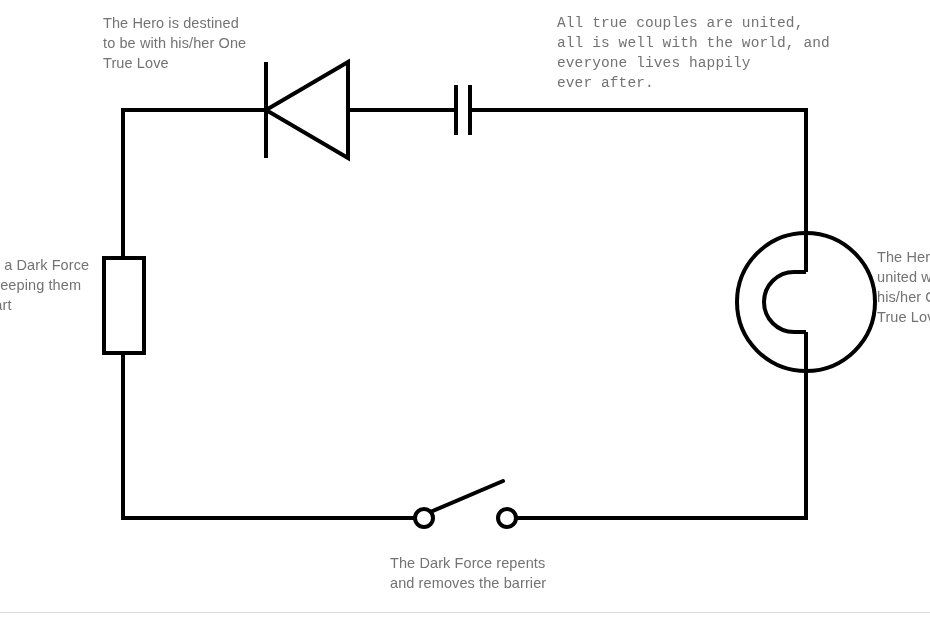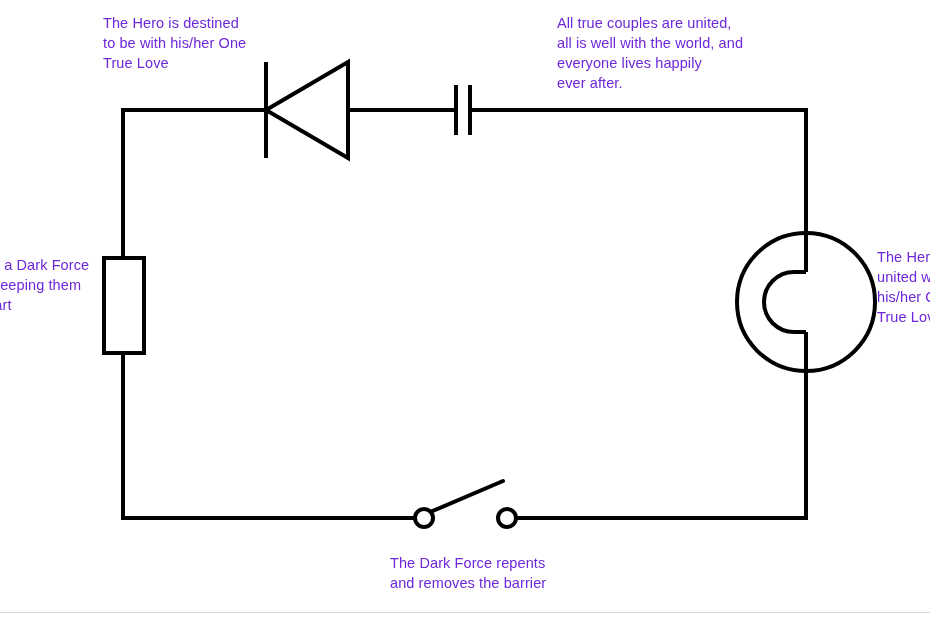--- a/index.html
+++ b/index.html
@@ -22,26 +22,26 @@
     left: 0;
     top: 0;
     width: 930px;
     height: 620px;
   }
   .annotation {
     position: absolute;
     font-family: "Liberation Sans", sans-serif;
     font-size: 14.5px;
     line-height: 20px;
-    color: #6d28d9;
+    color: #737373;
     white-space: pre;
     letter-spacing: 0.1px;
   }
   #label-hero-destined { left: 103px; top: 13px; }
-  #label-all-true-couples { left: 557px; top: 13px; }
+  #label-all-true-couples { left: 557px; top: 13px; font-family: Liberation Mono, monospace; }
   #label-dark-force-keeping { left: -22px; top: 255px; }
   #label-hero-united { left: 877px; top: 247px; }
   #label-dark-force-repents { left: 390px; top: 553px; }
   #bottom-rule {
     position: absolute;
     left: 0;
     top: 612px;
     width: 930px;
     height: 1px;
     background: #d9d9d9;

